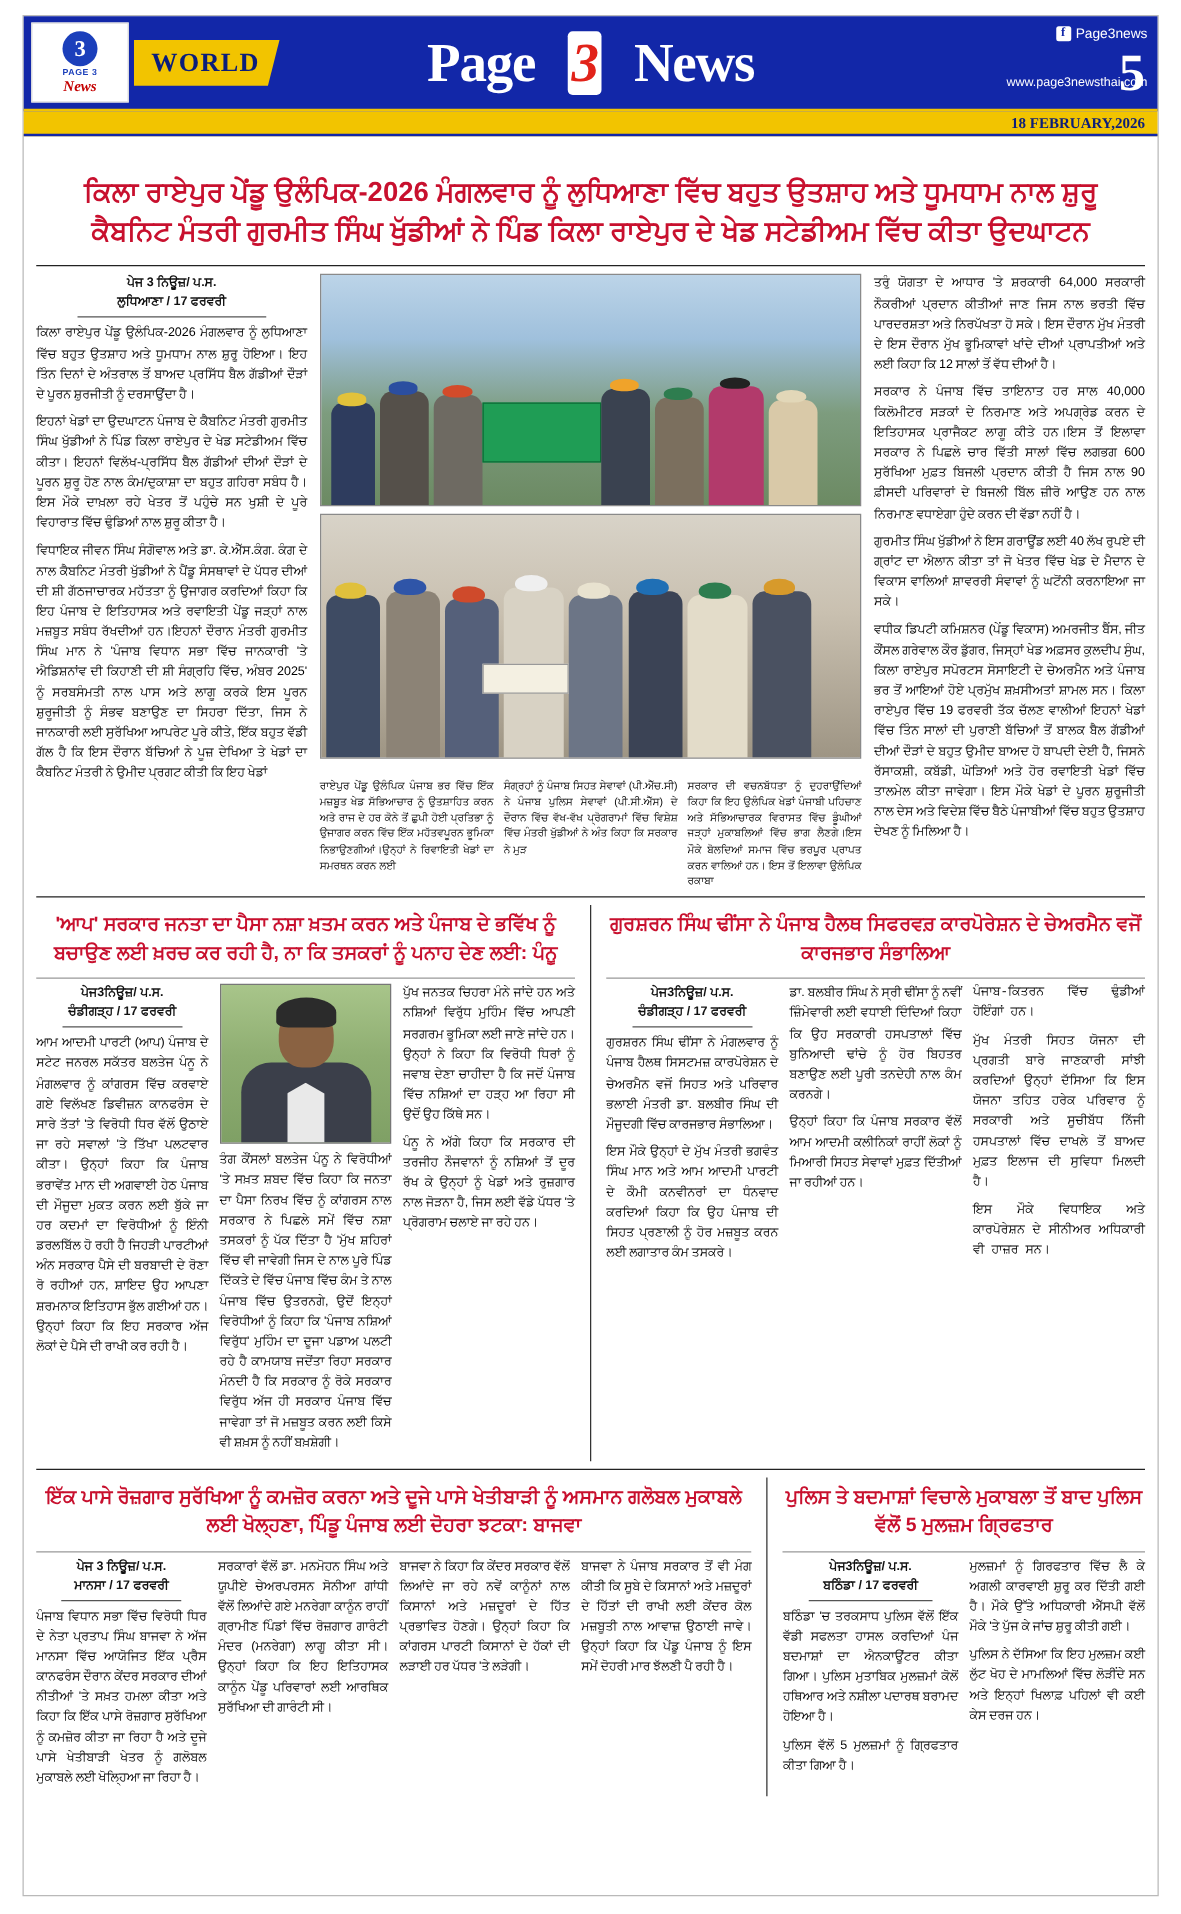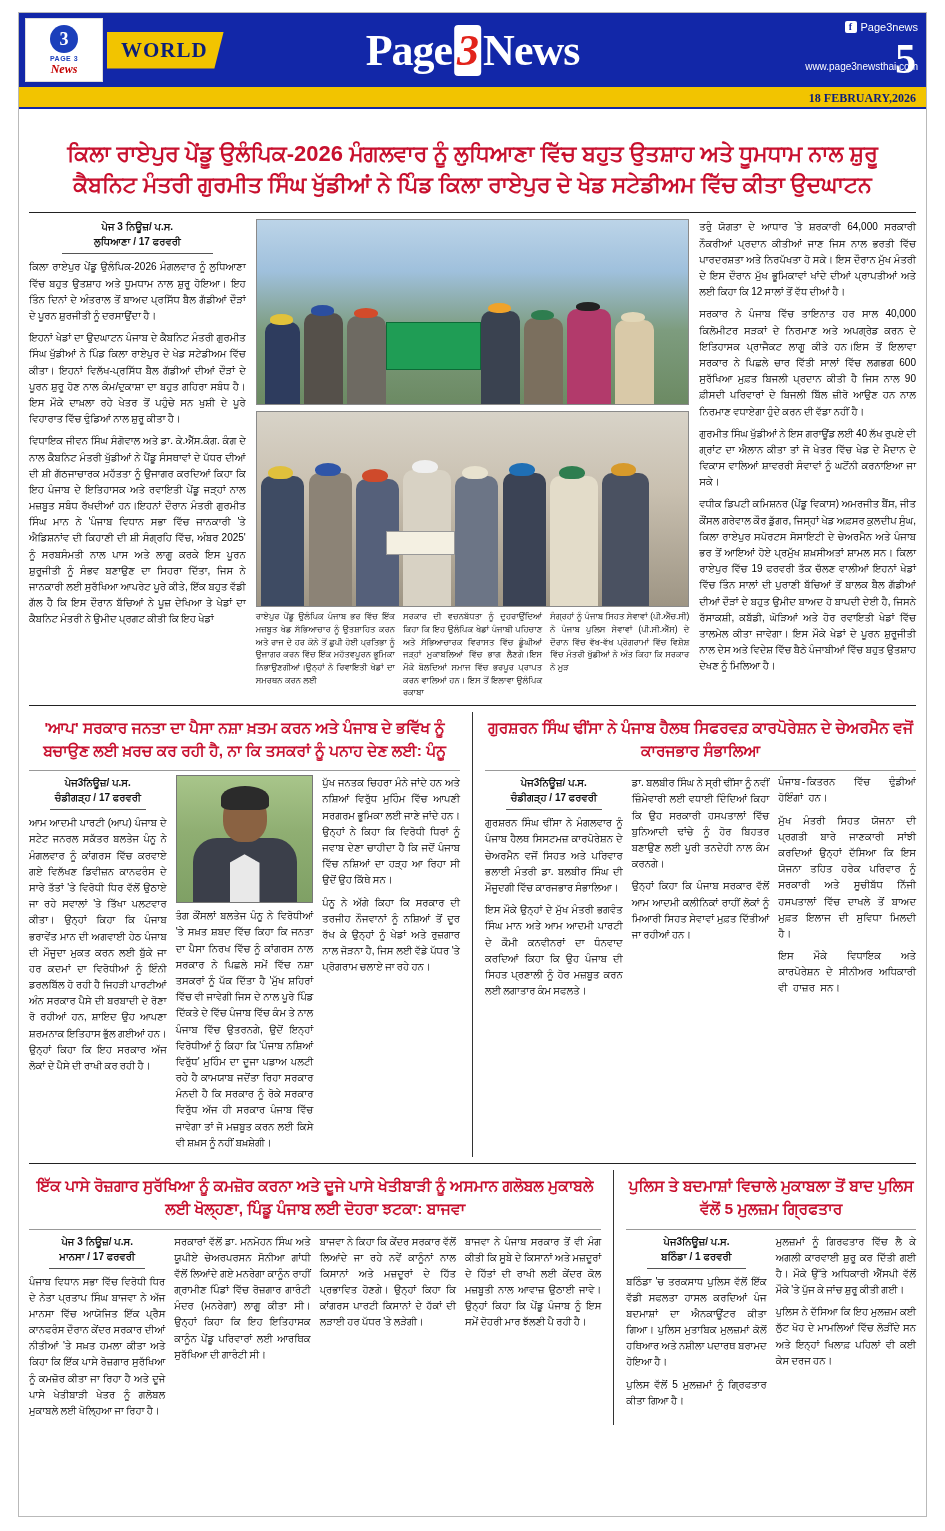--- a/index.html
+++ b/index.html
@@ -65,20 +65,21 @@
   .brand {
     position: absolute;
     left: 50%; transform: translateX(-50%);
     top: 12px;
     display: flex; align-items: center;
     font-family: "Liberation Serif", serif;
     font-weight: bold;
     font-size: 44px;
     color: #ffffff;
     letter-spacing: -1px;
+    gap: 24px;
   }
   .brand .three {
     color: #e2231a;
     background: #ffffff;
     border-radius: 4px;
     padding: 0 3px;
     margin: 0 2px;
     font-style: italic;
   }
   .mast-right {
@@ -317,24 +318,24 @@
             <div class="turban" style="left:47.5%;bottom:84%;width:6%;height:9%;background:#e8e2cf;"></div>
             <div class="fig" style="left:57%;width:10%;height:88%;background:#3b4355;"></div>
             <div class="turban" style="left:58.5%;bottom:86%;width:6%;height:9%;background:#1f6fb5;"></div>
             <div class="fig" style="left:68%;width:11%;height:86%;background:#e3dcc9;"></div>
             <div class="turban" style="left:70%;bottom:84%;width:6%;height:9%;background:#2e7d4f;"></div>
             <div class="fig" style="left:80%;width:11%;height:88%;background:#4a5161;"></div>
             <div class="turban" style="left:82%;bottom:86%;width:6%;height:9%;background:#d79a2b;"></div>
             <div style="position:absolute;left:30%;bottom:34%;width:16%;height:16%;background:#f4f0e2;border:1px solid #999;"></div>
           </div>
         </div>
-        <div style="display:flex; gap:8px;">
+        <div style="display:flex; gap:8px;margin-top:12px;">
           <div class="caption" style="flex:1;">ਰਾਏਪੁਰ ਪੇਂਡੂ ਉਲੰਪਿਕ ਪੰਜਾਬ ਭਰ ਵਿੱਚ ਇੱਕ ਮਜ਼ਬੂਤ ਖੇਡ ਸੱਭਿਆਚਾਰ ਨੂੰ ਉਤਸ਼ਾਹਿਤ ਕਰਨ ਅਤੇ ਰਾਜ ਦੇ ਹਰ ਕੋਨੇ ਤੋਂ ਛੁਪੀ ਹੋਈ ਪ੍ਰਤਿਭਾ ਨੂੰ ਉਜਾਗਰ ਕਰਨ ਵਿੱਚ ਇੱਕ ਮਹੱਤਵਪੂਰਨ ਭੂਮਿਕਾ ਨਿਭਾਉਣਗੀਆਂ।ਉਨ੍ਹਾਂ ਨੇ ਰਿਵਾਇਤੀ ਖੇਡਾਂ ਦਾ ਸਮਰਥਨ ਕਰਨ ਲਈ</div>
+          <div class="caption" style="flex:1;">ਸੰਗ੍ਰਹਾਂ ਨੂੰ ਪੰਜਾਬ ਸਿਹਤ ਸੇਵਾਵਾਂ (ਪੀ.ਐੱਚ.ਸੀ) ਨੇ ਪੰਜਾਬ ਪੁਲਿਸ ਸੇਵਾਵਾਂ (ਪੀ.ਸੀ.ਐੱਸ) ਦੇ ਦੌਰਾਨ ਵਿੱਚ ਵੱਖ-ਵੱਖ ਪ੍ਰੋਗਰਾਮਾਂ ਵਿੱਚ ਵਿਸ਼ੇਸ਼ ਵਿੱਚ ਮੰਤਰੀ ਖੁੱਡੀਆਂ ਨੇ ਅੰਤ ਕਿਹਾ ਕਿ ਸਰਕਾਰ ਨੇ ਮੁੜ</div>
           <div class="caption" style="flex:1;">ਸਰਕਾਰ ਦੀ ਵਚਨਬੱਧਤਾ ਨੂੰ ਦੁਹਰਾਉਂਦਿਆਂ ਕਿਹਾ ਕਿ ਇਹ ਉਲੰਪਿਕ ਖੇਡਾਂ ਪੰਜਾਬੀ ਪਹਿਚਾਣ ਅਤੇ ਸੱਭਿਆਚਾਰਕ ਵਿਰਾਸਤ ਵਿੱਚ ਡੂੰਘੀਆਂ ਜੜ੍ਹਾਂ ਮੁਕਾਬਲਿਆਂ ਵਿੱਚ ਭਾਗ ਲੈਣਗੇ।ਇਸ ਮੌਕੇ ਬੋਲਦਿਆਂ ਸਮਾਜ ਵਿੱਚ ਭਰਪੂਰ ਪ੍ਰਾਪਤ ਕਰਨ ਵਾਲਿਆਂ ਹਨ। ਇਸ ਤੋਂ ਇਲਾਵਾ ਉਲੰਪਿਕ ਰਕਾਬਾ</div>
-          <div class="caption" style="flex:1;">ਸੰਗ੍ਰਹਾਂ ਨੂੰ ਪੰਜਾਬ ਸਿਹਤ ਸੇਵਾਵਾਂ (ਪੀ.ਐੱਚ.ਸੀ) ਨੇ ਪੰਜਾਬ ਪੁਲਿਸ ਸੇਵਾਵਾਂ (ਪੀ.ਸੀ.ਐੱਸ) ਦੇ ਦੌਰਾਨ ਵਿੱਚ ਵੱਖ-ਵੱਖ ਪ੍ਰੋਗਰਾਮਾਂ ਵਿੱਚ ਵਿਸ਼ੇਸ਼ ਵਿੱਚ ਮੰਤਰੀ ਖੁੱਡੀਆਂ ਨੇ ਅੰਤ ਕਿਹਾ ਕਿ ਸਰਕਾਰ ਨੇ ਮੁੜ</div>
         </div>
       </div>
 
       <div class="col">
         <p class="para">ਤਰੁੰ ਯੋਗਤਾ ਦੇ ਆਧਾਰ 'ਤੇ ਸ਼ਰਕਾਰੀ 64,000 ਸਰਕਾਰੀ ਨੌਕਰੀਆਂ ਪ੍ਰਦਾਨ ਕੀਤੀਆਂ ਜਾਣ ਜਿਸ ਨਾਲ ਭਰਤੀ ਵਿੱਚ ਪਾਰਦਰਸ਼ਤਾ ਅਤੇ ਨਿਰਪੱਖਤਾ ਹੋ ਸਕੇ। ਇਸ ਦੌਰਾਨ ਮੁੱਖ ਮੰਤਰੀ ਦੇ ਇਸ ਦੌਰਾਨ ਮੁੱਖ ਭੂਮਿਕਾਵਾਂ ਖਾਂਦੇ ਦੀਆਂ ਪ੍ਰਾਪਤੀਆਂ ਅਤੇ ਲਈ ਕਿਹਾ ਕਿ 12 ਸਾਲਾਂ ਤੋਂ ਵੱਧ ਦੀਆਂ ਹੈ।</p>
         <p class="para">ਸਰਕਾਰ ਨੇ ਪੰਜਾਬ ਵਿੱਚ ਤਾਇਨਾਤ ਹਰ ਸਾਲ 40,000 ਕਿਲੋਮੀਟਰ ਸੜਕਾਂ ਦੇ ਨਿਰਮਾਣ ਅਤੇ ਅਪਗ੍ਰੇਡ ਕਰਨ ਦੇ ਇਤਿਹਾਸਕ ਪ੍ਰਾਜੈਕਟ ਲਾਗੂ ਕੀਤੇ ਹਨ।ਇਸ ਤੋਂ ਇਲਾਵਾ ਸਰਕਾਰ ਨੇ ਪਿਛਲੇ ਚਾਰ ਵਿੱਤੀ ਸਾਲਾਂ ਵਿੱਚ ਲਗਭਗ 600 ਸੁਰੱਖਿਆ ਮੁਫ਼ਤ ਬਿਜਲੀ ਪ੍ਰਦਾਨ ਕੀਤੀ ਹੈ ਜਿਸ ਨਾਲ 90 ਫ਼ੀਸਦੀ ਪਰਿਵਾਰਾਂ ਦੇ ਬਿਜਲੀ ਬਿੱਲ ਜ਼ੀਰੋ ਆਉਣ ਹਨ ਨਾਲ ਨਿਰਮਾਣ ਵਧਾਏਗਾ ਹੁੰਦੇ ਕਰਨ ਦੀ ਵੱਡਾ ਨਹੀਂ ਹੈ।</p>
         <p class="para">ਗੁਰਮੀਤ ਸਿੰਘ ਖੁੱਡੀਆਂ ਨੇ ਇਸ ਗਰਾਊਂਡ ਲਈ 40 ਲੱਖ ਰੁਪਏ ਦੀ ਗ੍ਰਾਂਟ ਦਾ ਐਲਾਨ ਕੀਤਾ ਤਾਂ ਜੋ ਖੇਤਰ ਵਿੱਚ ਖੇਡ ਦੇ ਮੈਦਾਨ ਦੇ ਵਿਕਾਸ ਵਾਲਿਆਂ ਸ਼ਾਵਰਰੀ ਸੰਵਾਵਾਂ ਨੂੰ ਘਟੋਂਨੀ ਕਰਨਾਇਆ ਜਾ ਸਕੇ।</p>
         <p class="para">ਵਧੀਕ ਡਿਪਟੀ ਕਮਿਸ਼ਨਰ (ਪੇਂਡੂ ਵਿਕਾਸ) ਅਮਰਜੀਤ ਬੈਂਸ, ਜੀਤ ਕੌਂਸਲ ਗਰੇਵਾਲ ਕੌਰ ਡੁੱਗਰ, ਜਿਸ੍ਹਾਂ ਖੇਡ ਅਫ਼ਸਰ ਕੁਲਦੀਪ ਸੁੰਘ, ਕਿਲਾ ਰਾਏਪੁਰ ਸਪੋਰਟਸ ਸੋਸਾਇਟੀ ਦੇ ਚੇਅਰਮੈਨ ਅਤੇ ਪੰਜਾਬ ਭਰ ਤੋਂ ਆਇਆਂ ਹੋਏ ਪ੍ਰਮੁੱਖ ਸ਼ਖ਼ਸੀਅਤਾਂ ਸ਼ਾਮਲ ਸਨ। ਕਿਲਾ ਰਾਏਪੁਰ ਵਿੱਚ 19 ਫਰਵਰੀ ਤੱਕ ਚੱਲਣ ਵਾਲੀਆਂ ਇਹਨਾਂ ਖੇਡਾਂ ਵਿੱਚ ਤਿੰਨ ਸਾਲਾਂ ਦੀ ਪੁਰਾਣੀ ਬੱਚਿਆਂ ਤੋਂ ਬਾਲਕ ਬੈਲ ਗੱਡੀਆਂ ਦੀਆਂ ਦੌੜਾਂ ਦੇ ਬਹੁਤ ਉਮੀਦ ਬਾਅਦ ਹੋ ਬਾਪਦੀ ਦੇਈ ਹੈ, ਜਿਸਨੇ ਰੱਸਾਕਸ਼ੀ, ਕਬੱਡੀ, ਘੋੜਿਆਂ ਅਤੇ ਹੋਰ ਰਵਾਇਤੀ ਖੇਡਾਂ ਵਿੱਚ ਤਾਲਮੇਲ ਕੀਤਾ ਜਾਵੇਗਾ। ਇਸ ਮੌਕੇ ਖੇਡਾਂ ਦੇ ਪੂਰਨ ਸ਼ੁਰੂਜੀਤੀ ਨਾਲ ਦੇਸ ਅਤੇ ਵਿਦੇਸ਼ ਵਿੱਚ ਬੈਠੇ ਪੰਜਾਬੀਆਂ ਵਿੱਚ ਬਹੁਤ ਉਤਸ਼ਾਹ ਦੇਖਣ ਨੂੰ ਮਿਲਿਆ ਹੈ।</p>
       </div>
     </div>
@@ -377,21 +378,21 @@
         <div class="sec-head">ਗੁਰਸ਼ਰਨ ਸਿੰਘ ਢੀਂਸਾ ਨੇ ਪੰਜਾਬ ਹੈਲਥ ਸਿਫਰਵਰ਼ ਕਾਰਪੋਰੇਸ਼ਨ ਦੇ ਚੇਅਰਮੈਨ ਵਜੋਂ ਕਾਰਜਭਾਰ ਸੰਭਾਲਿਆ</div>
         <hr class="rule-thin">
         <div style="display:flex; gap:9px;">
           <div style="flex:1; min-width:0;">
             <div class="byline">
               <span>ਪੇਜ3ਨਿਊਜ਼/ ਪ.ਸ.</span>
               <span class="b2">ਚੰਡੀਗੜ੍ਹ /  17  ਫਰਵਰੀ</span>
             </div>
             <div class="byline-rule"></div>
             <p class="para">ਗੁਰਸ਼ਰਨ ਸਿੰਘ ਢੀਂਸਾ ਨੇ ਮੰਗਲਵਾਰ ਨੂੰ ਪੰਜਾਬ ਹੈਲਥ ਸਿਸਟਮਜ਼ ਕਾਰਪੋਰੇਸ਼ਨ ਦੇ ਚੇਅਰਮੈਨ ਵਜੋਂ ਸਿਹਤ ਅਤੇ ਪਰਿਵਾਰ ਭਲਾਈ ਮੰਤਰੀ ਡਾ. ਬਲਬੀਰ ਸਿੰਘ ਦੀ ਮੌਜੂਦਗੀ ਵਿੱਚ ਕਾਰਜਭਾਰ ਸੰਭਾਲਿਆ।</p>
-            <p class="para">ਇਸ ਮੌਕੇ ਉਨ੍ਹਾਂ ਦੇ ਮੁੱਖ ਮੰਤਰੀ ਭਗਵੰਤ ਸਿੰਘ ਮਾਨ ਅਤੇ ਆਮ ਆਦਮੀ ਪਾਰਟੀ ਦੇ ਕੌਮੀ ਕਨਵੀਨਰਾਂ ਦਾ ਧੰਨਵਾਦ ਕਰਦਿਆਂ ਕਿਹਾ ਕਿ ਉਹ ਪੰਜਾਬ ਦੀ ਸਿਹਤ ਪ੍ਰਣਾਲੀ ਨੂੰ ਹੋਰ ਮਜ਼ਬੂਤ ਕਰਨ ਲਈ ਲਗਾਤਾਰ ਕੰਮ ਸਫਲਤੇ।</p>
+            <p class="para">ਇਸ ਮੌਕੇ ਉਨ੍ਹਾਂ ਦੇ ਮੁੱਖ ਮੰਤਰੀ ਭਗਵੰਤ ਸਿੰਘ ਮਾਨ ਅਤੇ ਆਮ ਆਦਮੀ ਪਾਰਟੀ ਦੇ ਕੌਮੀ ਕਨਵੀਨਰਾਂ ਦਾ ਧੰਨਵਾਦ ਕਰਦਿਆਂ ਕਿਹਾ ਕਿ ਉਹ ਪੰਜਾਬ ਦੀ ਸਿਹਤ ਪ੍ਰਣਾਲੀ ਨੂੰ ਹੋਰ ਮਜ਼ਬੂਤ ਕਰਨ ਲਈ ਲਗਾਤਾਰ ਕੰਮ ਤਸਕਰੇ।</p>
           </div>
           <div style="flex:1; min-width:0;">
             <p class="para">ਡਾ. ਬਲਬੀਰ ਸਿੰਘ ਨੇ ਸ੍ਰੀ ਢੀਂਸਾ ਨੂੰ ਨਵੀਂ ਜ਼ਿੰਮੇਵਾਰੀ ਲਈ ਵਧਾਈ ਦਿੰਦਿਆਂ ਕਿਹਾ ਕਿ ਉਹ ਸਰਕਾਰੀ ਹਸਪਤਾਲਾਂ ਵਿੱਚ ਬੁਨਿਆਦੀ ਢਾਂਚੇ ਨੂੰ ਹੋਰ ਬਿਹਤਰ ਬਣਾਉਣ ਲਈ ਪੂਰੀ ਤਨਦੇਹੀ ਨਾਲ ਕੰਮ ਕਰਨਗੇ।</p>
             <p class="para">ਉਨ੍ਹਾਂ ਕਿਹਾ ਕਿ ਪੰਜਾਬ ਸਰਕਾਰ ਵੱਲੋਂ ਆਮ ਆਦਮੀ ਕਲੀਨਿਕਾਂ ਰਾਹੀਂ ਲੋਕਾਂ ਨੂੰ ਮਿਆਰੀ ਸਿਹਤ ਸੇਵਾਵਾਂ ਮੁਫ਼ਤ ਦਿੱਤੀਆਂ ਜਾ ਰਹੀਆਂ ਹਨ।</p>
           </div>
           <div style="flex:1; min-width:0;font-family:Liberation Mono, monospace;">
             <p class="para">ਪੰਜਾਬ-ਕਿਤਰਨ ਵਿੱਚ ਢੁੰਡੀਆਂ ਹੋਇੰਗਾਂ ਹਨ।</p>
             <p class="para">ਮੁੱਖ ਮੰਤਰੀ ਸਿਹਤ ਯੋਜਨਾ ਦੀ ਪ੍ਰਗਤੀ ਬਾਰੇ ਜਾਣਕਾਰੀ ਸਾਂਝੀ ਕਰਦਿਆਂ ਉਨ੍ਹਾਂ ਦੱਸਿਆ ਕਿ ਇਸ ਯੋਜਨਾ ਤਹਿਤ ਹਰੇਕ ਪਰਿਵਾਰ ਨੂੰ ਸਰਕਾਰੀ ਅਤੇ ਸੂਚੀਬੱਧ ਨਿੱਜੀ ਹਸਪਤਾਲਾਂ ਵਿੱਚ ਦਾਖਲੇ ਤੋਂ ਬਾਅਦ ਮੁਫ਼ਤ ਇਲਾਜ ਦੀ ਸੁਵਿਧਾ ਮਿਲਦੀ ਹੈ।</p>
             <p class="para">ਇਸ ਮੌਕੇ ਵਿਧਾਇਕ ਅਤੇ ਕਾਰਪੋਰੇਸ਼ਨ ਦੇ ਸੀਨੀਅਰ ਅਧਿਕਾਰੀ ਵੀ ਹਾਜ਼ਰ ਸਨ।</p>
           </div>
@@ -429,21 +430,21 @@
 
       <div class="vline"></div>
 
       <div class="pane" style="flex:0.82 1 0;">
         <div class="sec-head">ਪੁਲਿਸ ਤੇ ਬਦਮਾਸ਼ਾਂ ਵਿਚਾਲੇ ਮੁਕਾਬਲਾ ਤੋਂ ਬਾਦ ਪੁਲਿਸ ਵੱਲੋਂ 5 ਮੁਲਜ਼ਮ ਗ੍ਰਿਫਤਾਰ</div>
         <hr class="rule-thin">
         <div style="display:flex; gap:9px;">
           <div style="flex:1; min-width:0;">
             <div class="byline">
               <span>ਪੇਜ3ਨਿਊਜ਼/ ਪ.ਸ.</span>
-              <span class="b2">ਬਠਿੰਡਾ /  1  ਫਰਵਰੀ</span>
+              <span class="b2">ਬਠਿੰਡਾ /  17  ਫਰਵਰੀ</span>
             </div>
             <div class="byline-rule"></div>
             <p class="para">ਬਠਿੰਡਾ 'ਚ ਤਰਕਸਾਧ ਪੁਲਿਸ ਵੱਲੋਂ ਇੱਕ ਵੱਡੀ ਸਫਲਤਾ ਹਾਸਲ ਕਰਦਿਆਂ ਪੰਜ ਬਦਮਾਸ਼ਾਂ ਦਾ ਐਨਕਾਊਂਟਰ ਕੀਤਾ ਗਿਆ। ਪੁਲਿਸ ਮੁਤਾਬਿਕ ਮੁਲਜ਼ਮਾਂ ਕੋਲੋਂ ਹਥਿਆਰ ਅਤੇ ਨਸ਼ੀਲਾ ਪਦਾਰਥ ਬਰਾਮਦ ਹੋਇਆ ਹੈ।</p>
             <p class="para">ਪੁਲਿਸ ਵੱਲੋਂ 5 ਮੁਲਜ਼ਮਾਂ ਨੂੰ ਗ੍ਰਿਫਤਾਰ ਕੀਤਾ ਗਿਆ ਹੈ।</p>
           </div>
           <div style="flex:1; min-width:0;">
             <p class="para">ਮੁਲਜ਼ਮਾਂ ਨੂੰ ਗਿਰਫਤਾਰ ਵਿੱਚ ਲੈ ਕੇ ਅਗਲੀ ਕਾਰਵਾਈ ਸ਼ੁਰੂ ਕਰ ਦਿੱਤੀ ਗਈ ਹੈ। ਮੌਕੇ ਉੱਤੇ ਅਧਿਕਾਰੀ ਐੱਸਪੀ ਵੱਲੋਂ ਮੌਕੇ 'ਤੇ ਪੁੱਜ ਕੇ ਜਾਂਚ ਸ਼ੁਰੂ ਕੀਤੀ ਗਈ।</p>
             <p class="para">ਪੁਲਿਸ ਨੇ ਦੱਸਿਆ ਕਿ ਇਹ ਮੁਲਜ਼ਮ ਕਈ ਲੁੱਟ ਖੋਹ ਦੇ ਮਾਮਲਿਆਂ ਵਿੱਚ ਲੋੜੀਂਦੇ ਸਨ ਅਤੇ ਇਨ੍ਹਾਂ ਖਿਲਾਫ਼ ਪਹਿਲਾਂ ਵੀ ਕਈ ਕੇਸ ਦਰਜ ਹਨ।</p>
           </div>
         </div>

